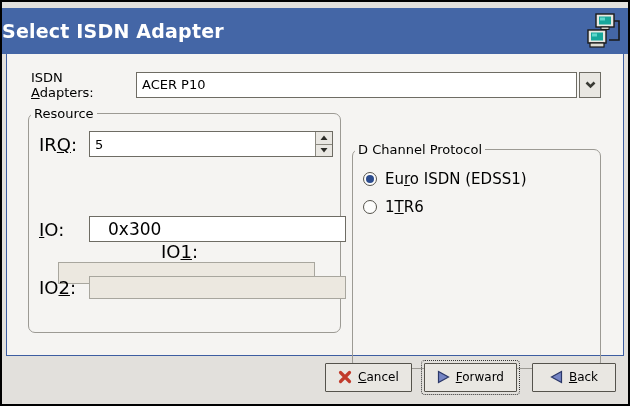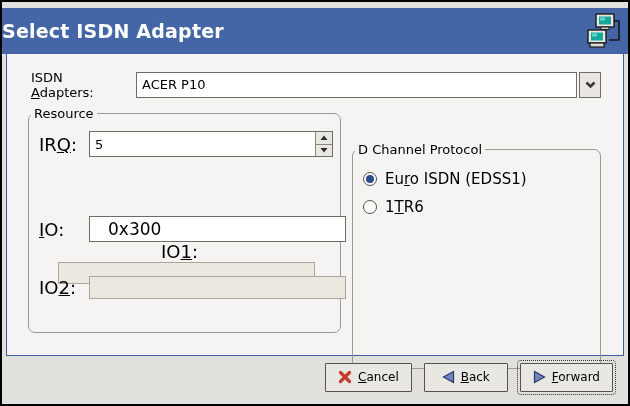--- a/index.html
+++ b/index.html
@@ -212,27 +212,27 @@
 
   </div>
 
   <div class="button-bar">
     <button class="btn">
       <svg width="14" height="14" viewBox="0 0 14 14">
         <path d="M2.5 2.5 L11.5 11.5 M11.5 2.5 L2.5 11.5" stroke="#c23b2b" stroke-width="3.2" stroke-linecap="round"></path>
       </svg>
       <span><span></span><span class="mn">C</span><span>ancel</span></span>
     </button>
+    <button class="btn focused">
+      <svg width="13" height="14" viewBox="0 0 13 14">
+        <polygon points="1.5,1.5 1.5,12.5 11.5,7" fill="#7484c4" stroke="#2a3768" stroke-width="1.2"></polygon>
+      </svg>
+      <span><span></span><span class="mn">F</span><span>orward</span></span>
+    </button>
     <button class="btn">
       <svg width="13" height="14" viewBox="0 0 13 14">
         <polygon points="11.5,1.5 11.5,12.5 1.5,7" fill="#7484c4" stroke="#2a3768" stroke-width="1.2"></polygon>
       </svg>
       <span><span></span><span class="mn">B</span><span>ack</span></span>
     </button>
-    <button class="btn focused">
-      <svg width="13" height="14" viewBox="0 0 13 14">
-        <polygon points="1.5,1.5 1.5,12.5 11.5,7" fill="#7484c4" stroke="#2a3768" stroke-width="1.2"></polygon>
-      </svg>
-      <span><span></span><span class="mn">F</span><span>orward</span></span>
-    </button>
   </div>
 
 </div>
 
 </body></html>

